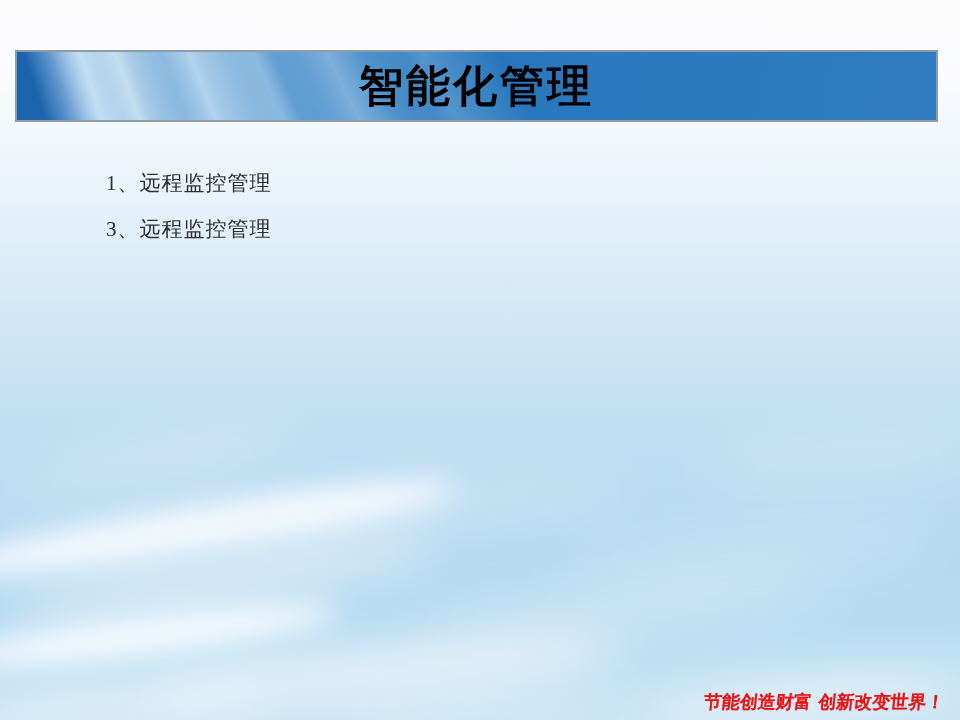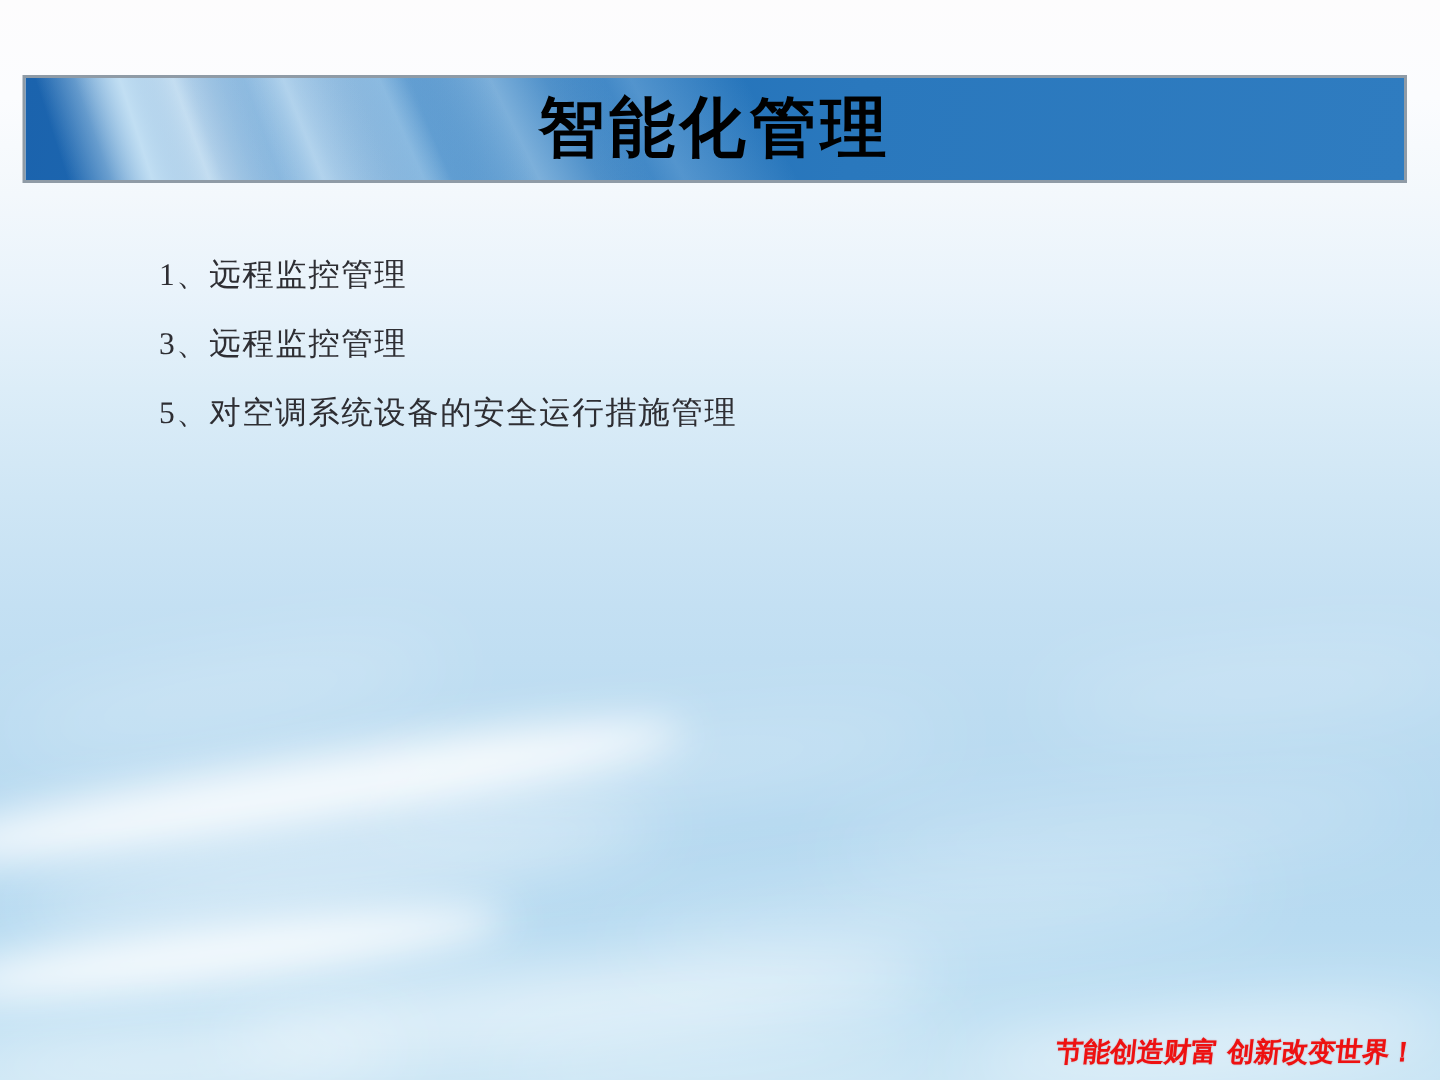--- a/index.html
+++ b/index.html
@@ -182,20 +182,17 @@
     <div class="banner-title">智能化管理</div>
   </div>
 
   <div class="body-list">
     <div class="list-item">
       <span class="item-num">1、</span><span class="item-text">远程监控管理</span>
     </div>
     <div class="list-item">
       <span class="item-num">3、</span><span class="item-text">远程监控管理</span>
     </div>
-    <div class="list-item">
-      <span class="item-num">5、</span><span class="item-text">对空调系统设备的安全运行措施管理</span>
-    </div>
   </div>
 
   <div class="slogan">节能创造财富 创新改变世界！</div>
 
 </div>
 
 </body></html>

